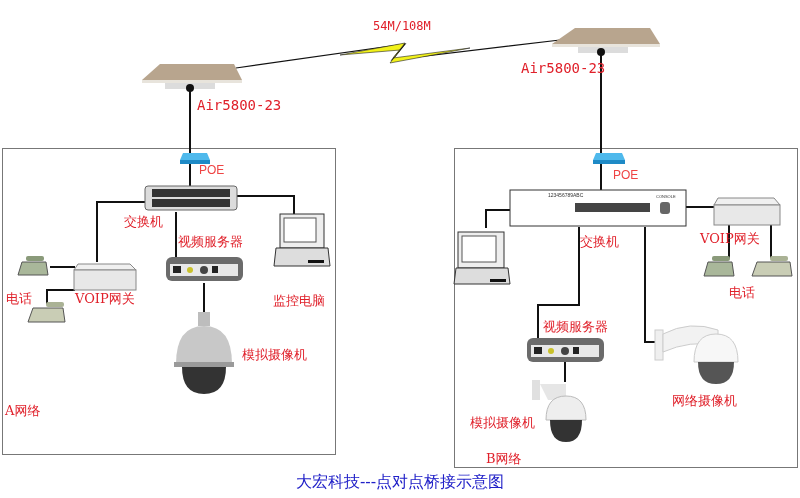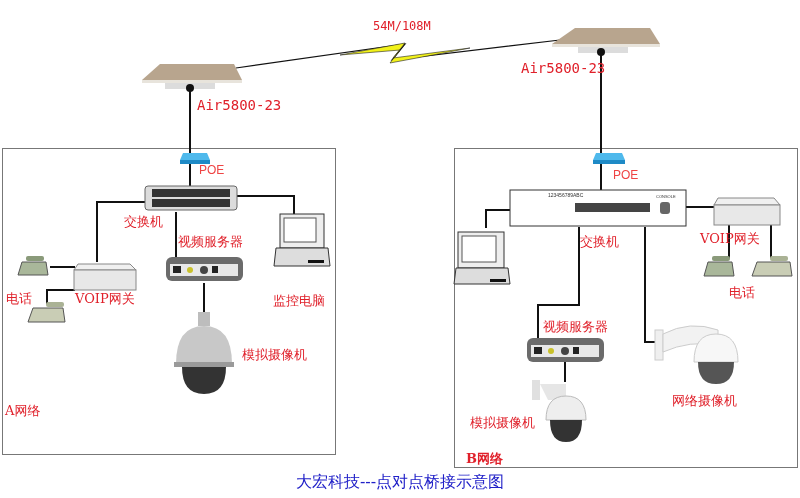--- a/index.html
+++ b/index.html
@@ -180,15 +180,15 @@
 
 <div class="poe" style="left:613px; top:168px;">POE</div>
 <div class="abs" style="left:548px; top:192px; font-size:5px; font-family:'Liberation Sans', sans-serif; color:#333;">123456789ABC</div>
 <div class="abs" style="left:656px; top:194px; font-size:4px; font-family:'Liberation Sans', sans-serif; color:#333;">CONSOLE</div>
 <div class="lbl red" style="left:580px; top:233px;">交换机</div>
 <div class="lbl red" style="left:700px; top:230px;">VOIP网关</div>
 <div class="lbl red" style="left:729px; top:284px;">电话</div>
 <div class="lbl red" style="left:543px; top:318px;">视频服务器</div>
 <div class="lbl red" style="left:672px; top:392px;">网络摄像机</div>
 <div class="lbl red" style="left:470px; top:414px;">模拟摄像机</div>
-<div class="lbl red" style="left:466px; top:450px;font-weight:bold;">B网络</div>
+<div class="lbl red" style="left:486px; top:450px;">B网络</div>
 
 <div class="title">大宏科技---点对点桥接示意图</div>
 
 </body></html>

